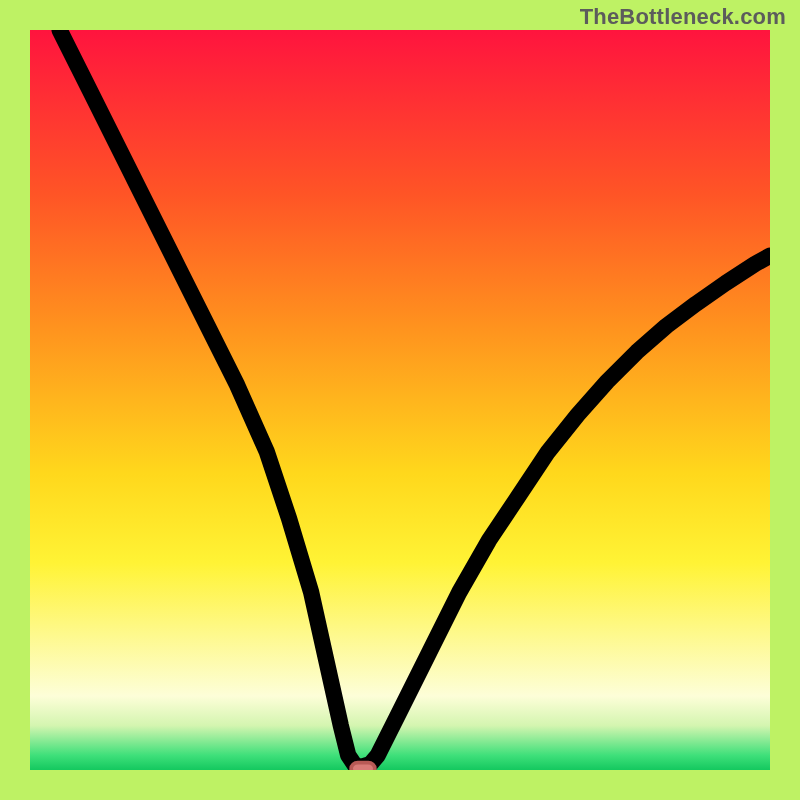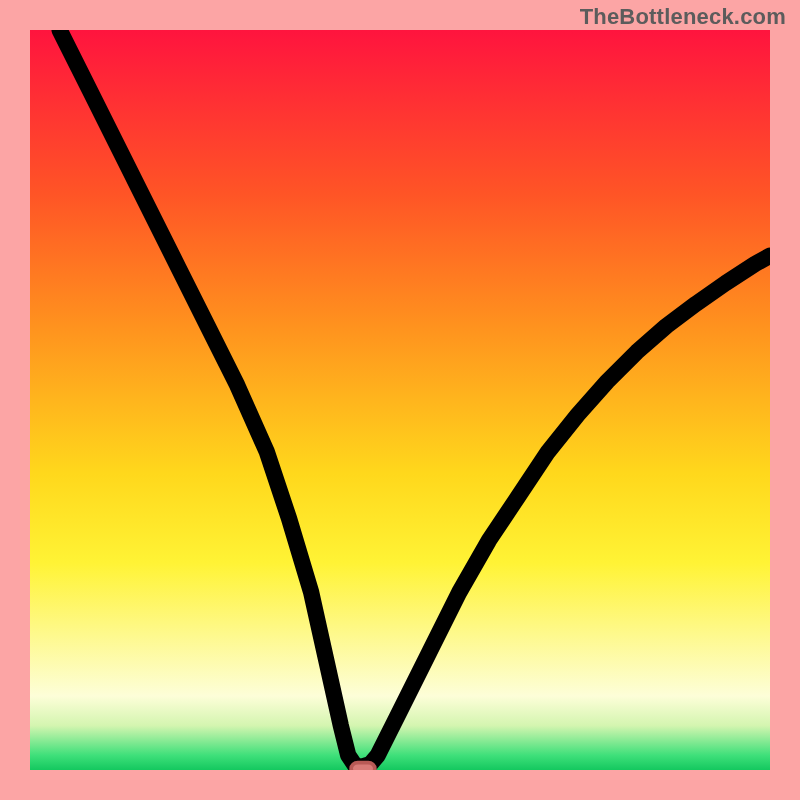--- a/index.html
+++ b/index.html
@@ -1,21 +1,21 @@
 <!DOCTYPE html>
 <html><head>
 <meta charset="utf-8">
 <style>
   * { margin: 0; padding: 0; box-sizing: border-box; }
   html, body { width: 800px; height: 800px; overflow: hidden; background: #000; }
   .frame {
     position: relative;
     width: 800px;
     height: 800px;
-    background: #fca5a5;
+    background: #bef264;
   }
   .watermark {
     position: absolute;
     top: 4px;
     right: 14px;
     font-family: Arial, Helvetica, sans-serif;
     font-size: 22px;
     font-weight: 600;
     color: #5c5c5c;
     letter-spacing: 0.2px;

